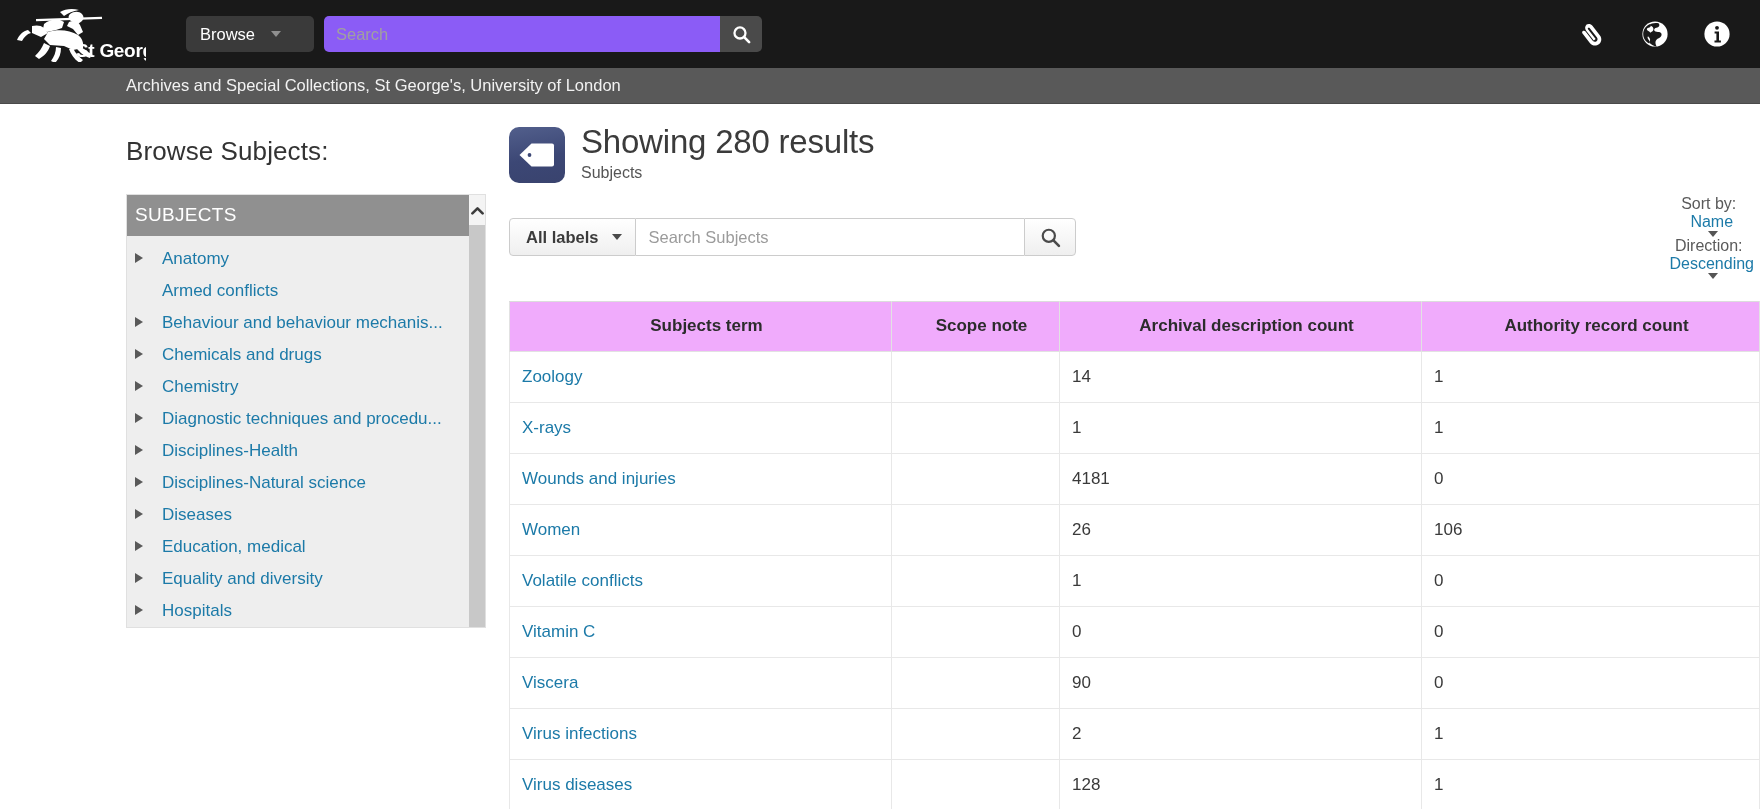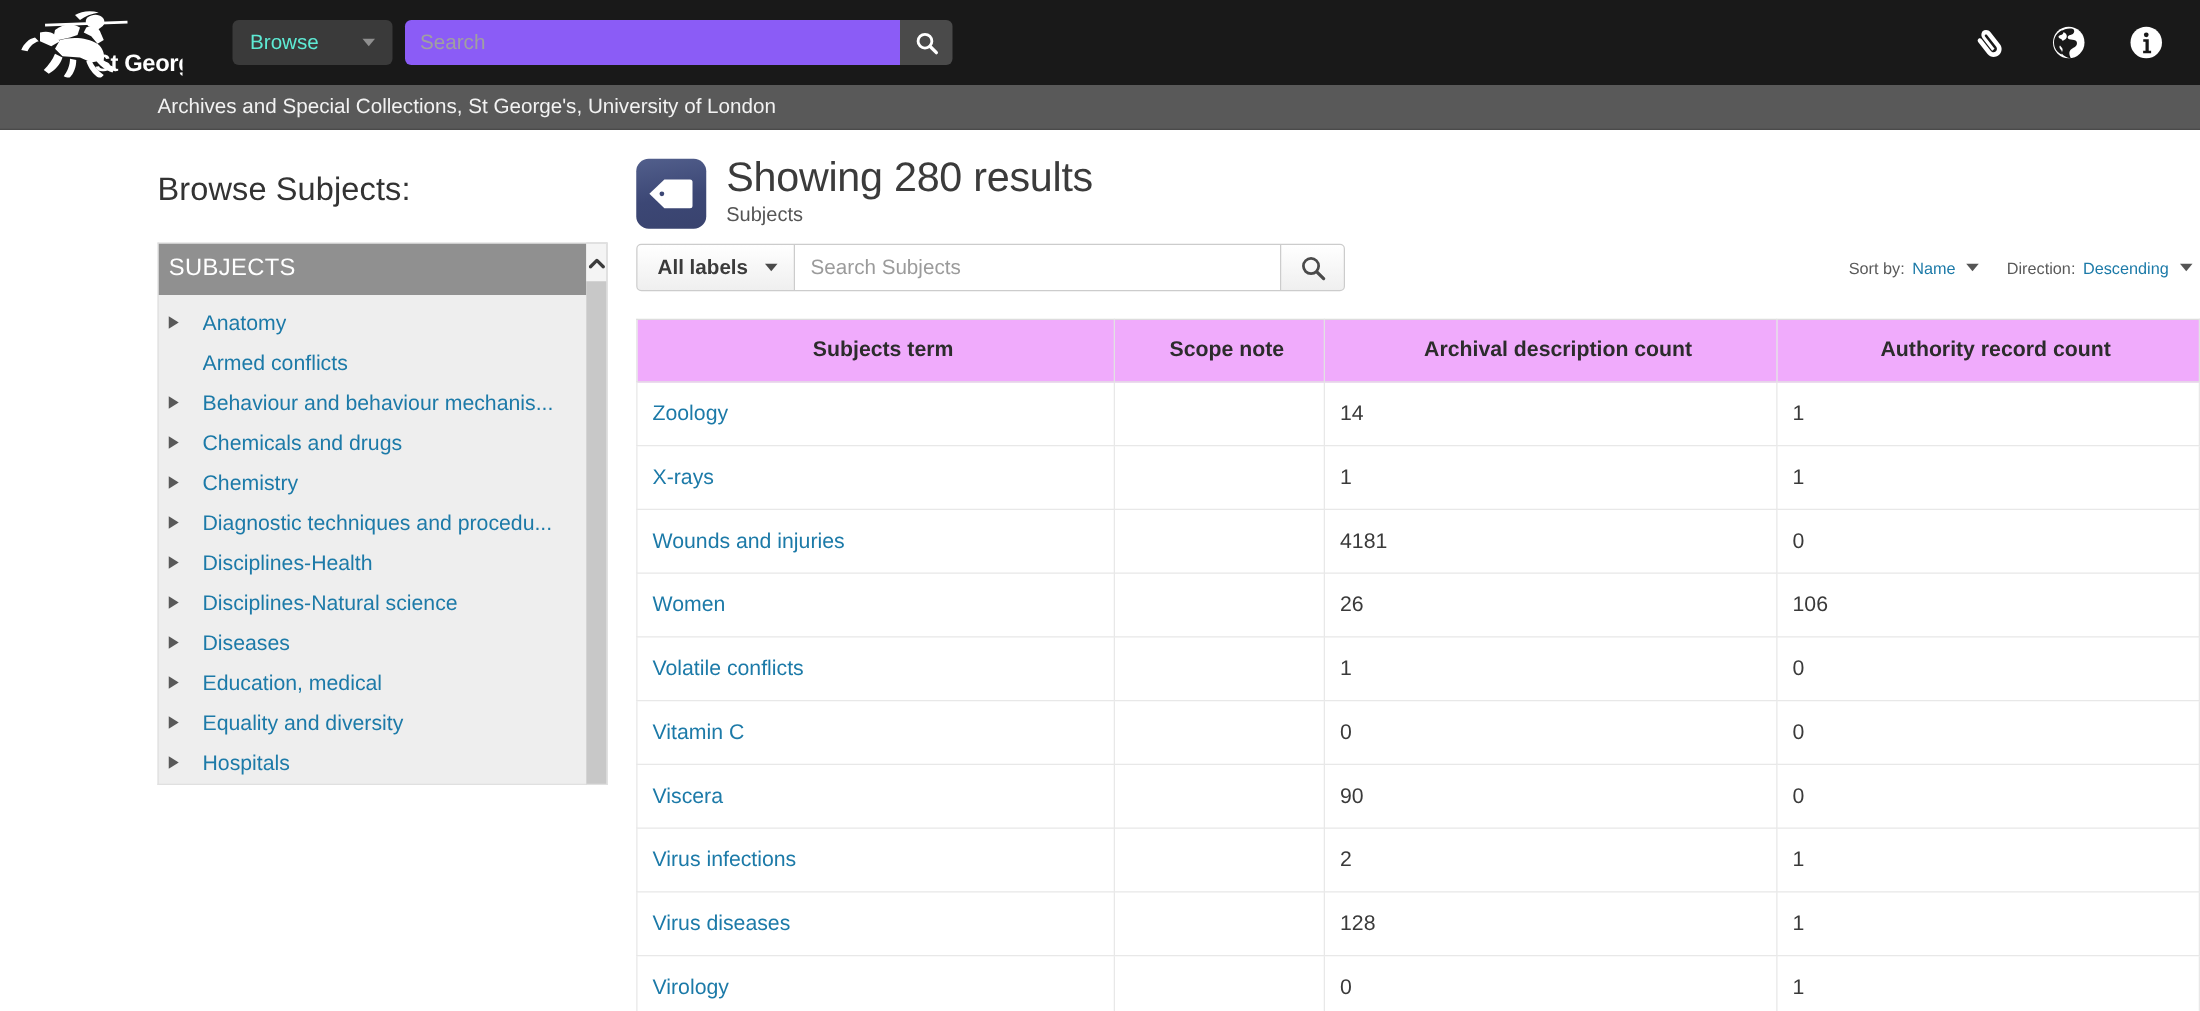--- a/index.html
+++ b/index.html
@@ -36,29 +36,29 @@
     flex: 0 0 150px;
     height: 68px;
   }
   .brand svg { display: block; }
 
   .browse-btn {
     margin-left: 22px;
     background: #3a3a3a;
     border: none;
     border-radius: 5px;
-    color: #5eead4;
+    color: #ffffff;
     height: 36px;
     min-width: 128px;
     padding: 0 14px;
     font-size: 16.5px;
     font-family: "Liberation Sans", sans-serif;
     display: flex;
     align-items: center;
-    justify-content: space-between;
+    justify-content: flex-start;
     cursor: pointer;
   }
   .browse-btn .caret {
     margin-left: 16px;
     border-left: 5px solid transparent;
     border-right: 5px solid transparent;
     border-top: 6px solid #8f8f8f;
   }
 
   .search-wrap {
@@ -279,23 +279,24 @@
     border: 1px solid #cccccc;
     border-radius: 0 4px 4px 0;
     display: flex; align-items: center; justify-content: center;
     cursor: pointer;
   }
 
   .sort-area {
     margin-left: auto;
     display: flex;
     align-items: center;
-    font-size: 13px;
+    font-size: 16px;
     color: #555;
     white-space: nowrap;
+    flex-direction: column;
   }
   .sort-area .lbl { color: #5a5a5a; }
   .sort-area .val { color: #1c7aa8; cursor: pointer; margin-left: 6px; }
   .sort-area .dcaret {
     margin-left: 9px;
     border-left: 5px solid transparent;
     border-right: 5px solid transparent;
     border-top: 6px solid #555;
     cursor: pointer;
   }

